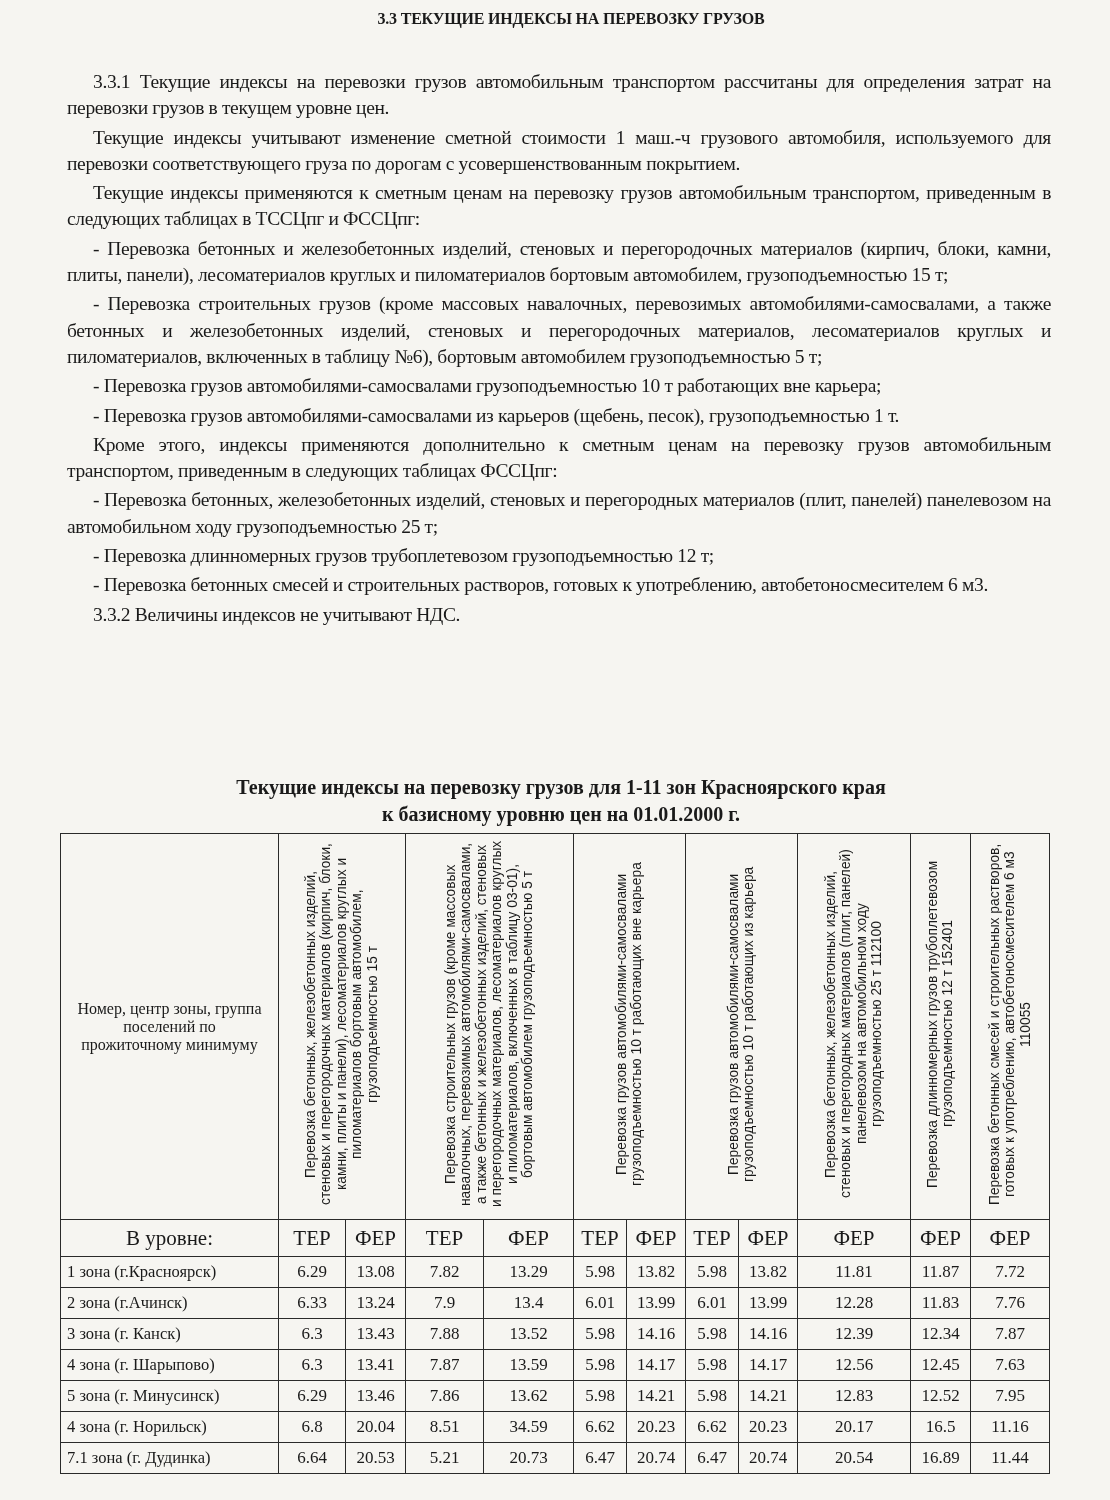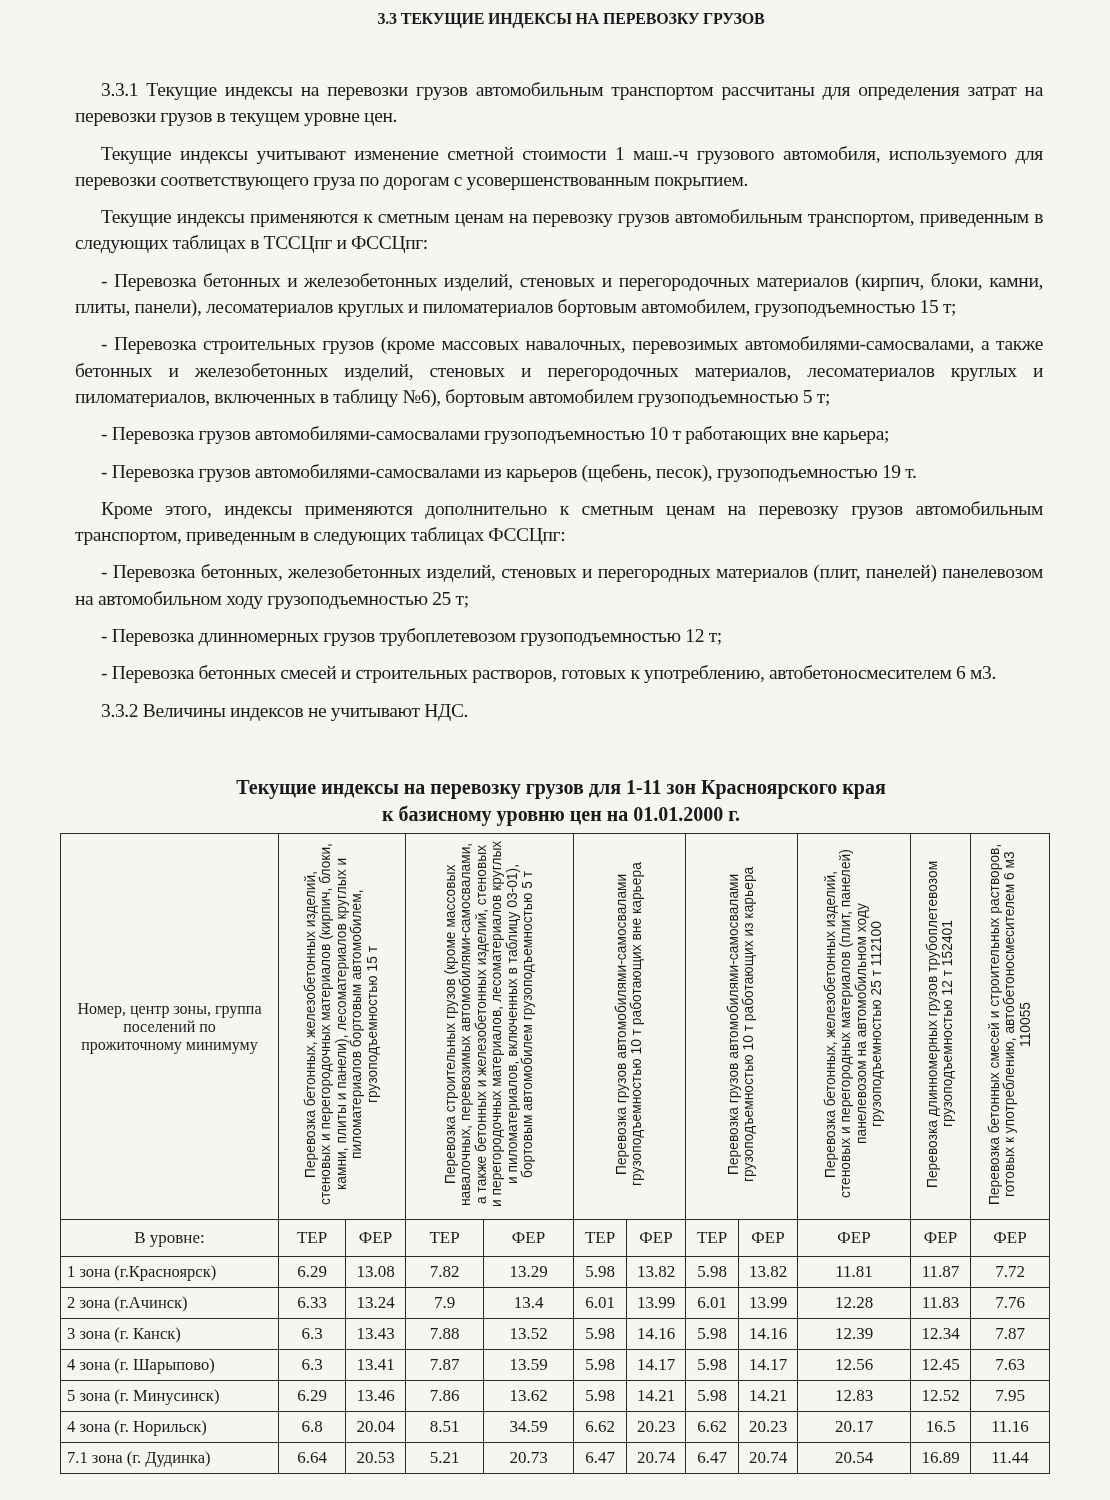--- a/index.html
+++ b/index.html
@@ -9,57 +9,57 @@
   }
   .page { position:absolute; left:0; top:0; width:1110px; height:1500px; }
   h1 {
     position:absolute; top:10px; left:16px; width:1110px; text-align:center;
     font-size:16px; font-weight:bold; margin:0; letter-spacing:-0.2px;
   }
   .body-text {
     position:absolute; left:64px; top:66px; width:990px;
     font-size:19.5px; line-height:26.3px; letter-spacing:-0.35px;
   }
-  .body-text p { margin:11px; text-align:justify; text-indent:26px; }
+  .body-text p { margin:3px; text-align:justify; text-indent:26px; }
   .table-title {
     position:absolute; top:774px; left:0; width:1122px; text-align:center;
     font-size:20px; font-weight:bold; line-height:27px;
   }
   table.idx {
     position:absolute; left:60px; top:833px; width:989px; border-collapse:collapse;
     table-layout:fixed; font-size:17px;padding-left:44px;
   }
   table.idx td, table.idx th {
     border:1.5px solid #2a2a2a; padding:0; text-align:center; vertical-align:middle; font-weight:normal;
   }
   .hdr-row th { height:385px; }
   .vert {
     writing-mode:vertical-rl; transform:rotate(180deg);
     font-family:"Liberation Sans", "DejaVu Sans", sans-serif; font-size:13.8px; line-height:15.4px;
     text-align:center; margin:0 auto; max-height:370px; display:inline-block;
   }
   .zone-hdr { font-size:16px; line-height:18px; padding:0 14px; }
-  .sub-row td { height:36px; font-size:17px; }
+  .sub-row td { height:36px; font-size:21px; }
   .data-row td { height:30px; font-size:17px; }
   .data-row td.zone { text-align:left; padding-left:6px; white-space:nowrap; font-size:16.5px; }
 </style>
 </head>
 <body>
 
 <div class="page">
   <h1>3.3 ТЕКУЩИЕ ИНДЕКСЫ НА ПЕРЕВОЗКУ ГРУЗОВ</h1>
 
   <div class="body-text">
     <p>3.3.1 Текущие индексы на перевозки грузов автомобильным транспортом рассчитаны для определения затрат на перевозки грузов  в текущем уровне цен.</p>
     <p>Текущие индексы учитывают изменение сметной стоимости 1 маш.-ч грузового автомобиля, используемого для перевозки соответствующего груза по дорогам с усовершенствованным покрытием.</p>
     <p>Текущие индексы применяются к сметным ценам на перевозку грузов автомобильным транспортом, приведенным в следующих таблицах в ТССЦпг и ФССЦпг:</p>
     <p>- Перевозка бетонных и железобетонных изделий, стеновых и перегородочных материалов (кирпич, блоки, камни, плиты, панели), лесоматериалов круглых и пиломатериалов бортовым автомобилем, грузоподъемностью 15 т;</p>
     <p>-  Перевозка строительных грузов (кроме массовых навалочных, перевозимых автомобилями-самосвалами, а также бетонных и железобетонных изделий, стеновых и перегородочных материалов, лесоматериалов круглых и пиломатериалов, включенных в таблицу №6), бортовым автомобилем грузоподъемностью 5 т;</p>
     <p>-  Перевозка грузов автомобилями-самосвалами грузоподъемностью 10 т работающих вне карьера;</p>
-    <p>- Перевозка грузов автомобилями-самосвалами из карьеров (щебень, песок), грузоподъемностью 19 т.</p>
+    <p>- Перевозка грузов автомобилями-самосвалами из карьеров (щебень, песок), грузоподъемностью 1 т.</p>
     <p>Кроме этого, индексы применяются дополнительно к сметным ценам на перевозку грузов автомобильным транспортом, приведенным в следующих таблицах ФССЦпг:</p>
     <p>- Перевозка бетонных, железобетонных изделий, стеновых и перегородных материалов (плит, панелей) панелевозом на автомобильном ходу грузоподъемностью 25 т;</p>
     <p>- Перевозка длинномерных грузов трубоплетевозом грузоподъемностью 12 т;</p>
     <p>- Перевозка бетонных смесей и строительных растворов, готовых к употреблению, автобетоносмесителем 6 м3.</p>
     <p>3.3.2 Величины индексов не учитывают НДС.</p>
   </div>
 
   <div class="table-title">
     <div>Текущие индексы на перевозку грузов для 1-11 зон Красноярского края</div>
     <div>к базисному уровню цен на 01.01.2000 г.</div>

